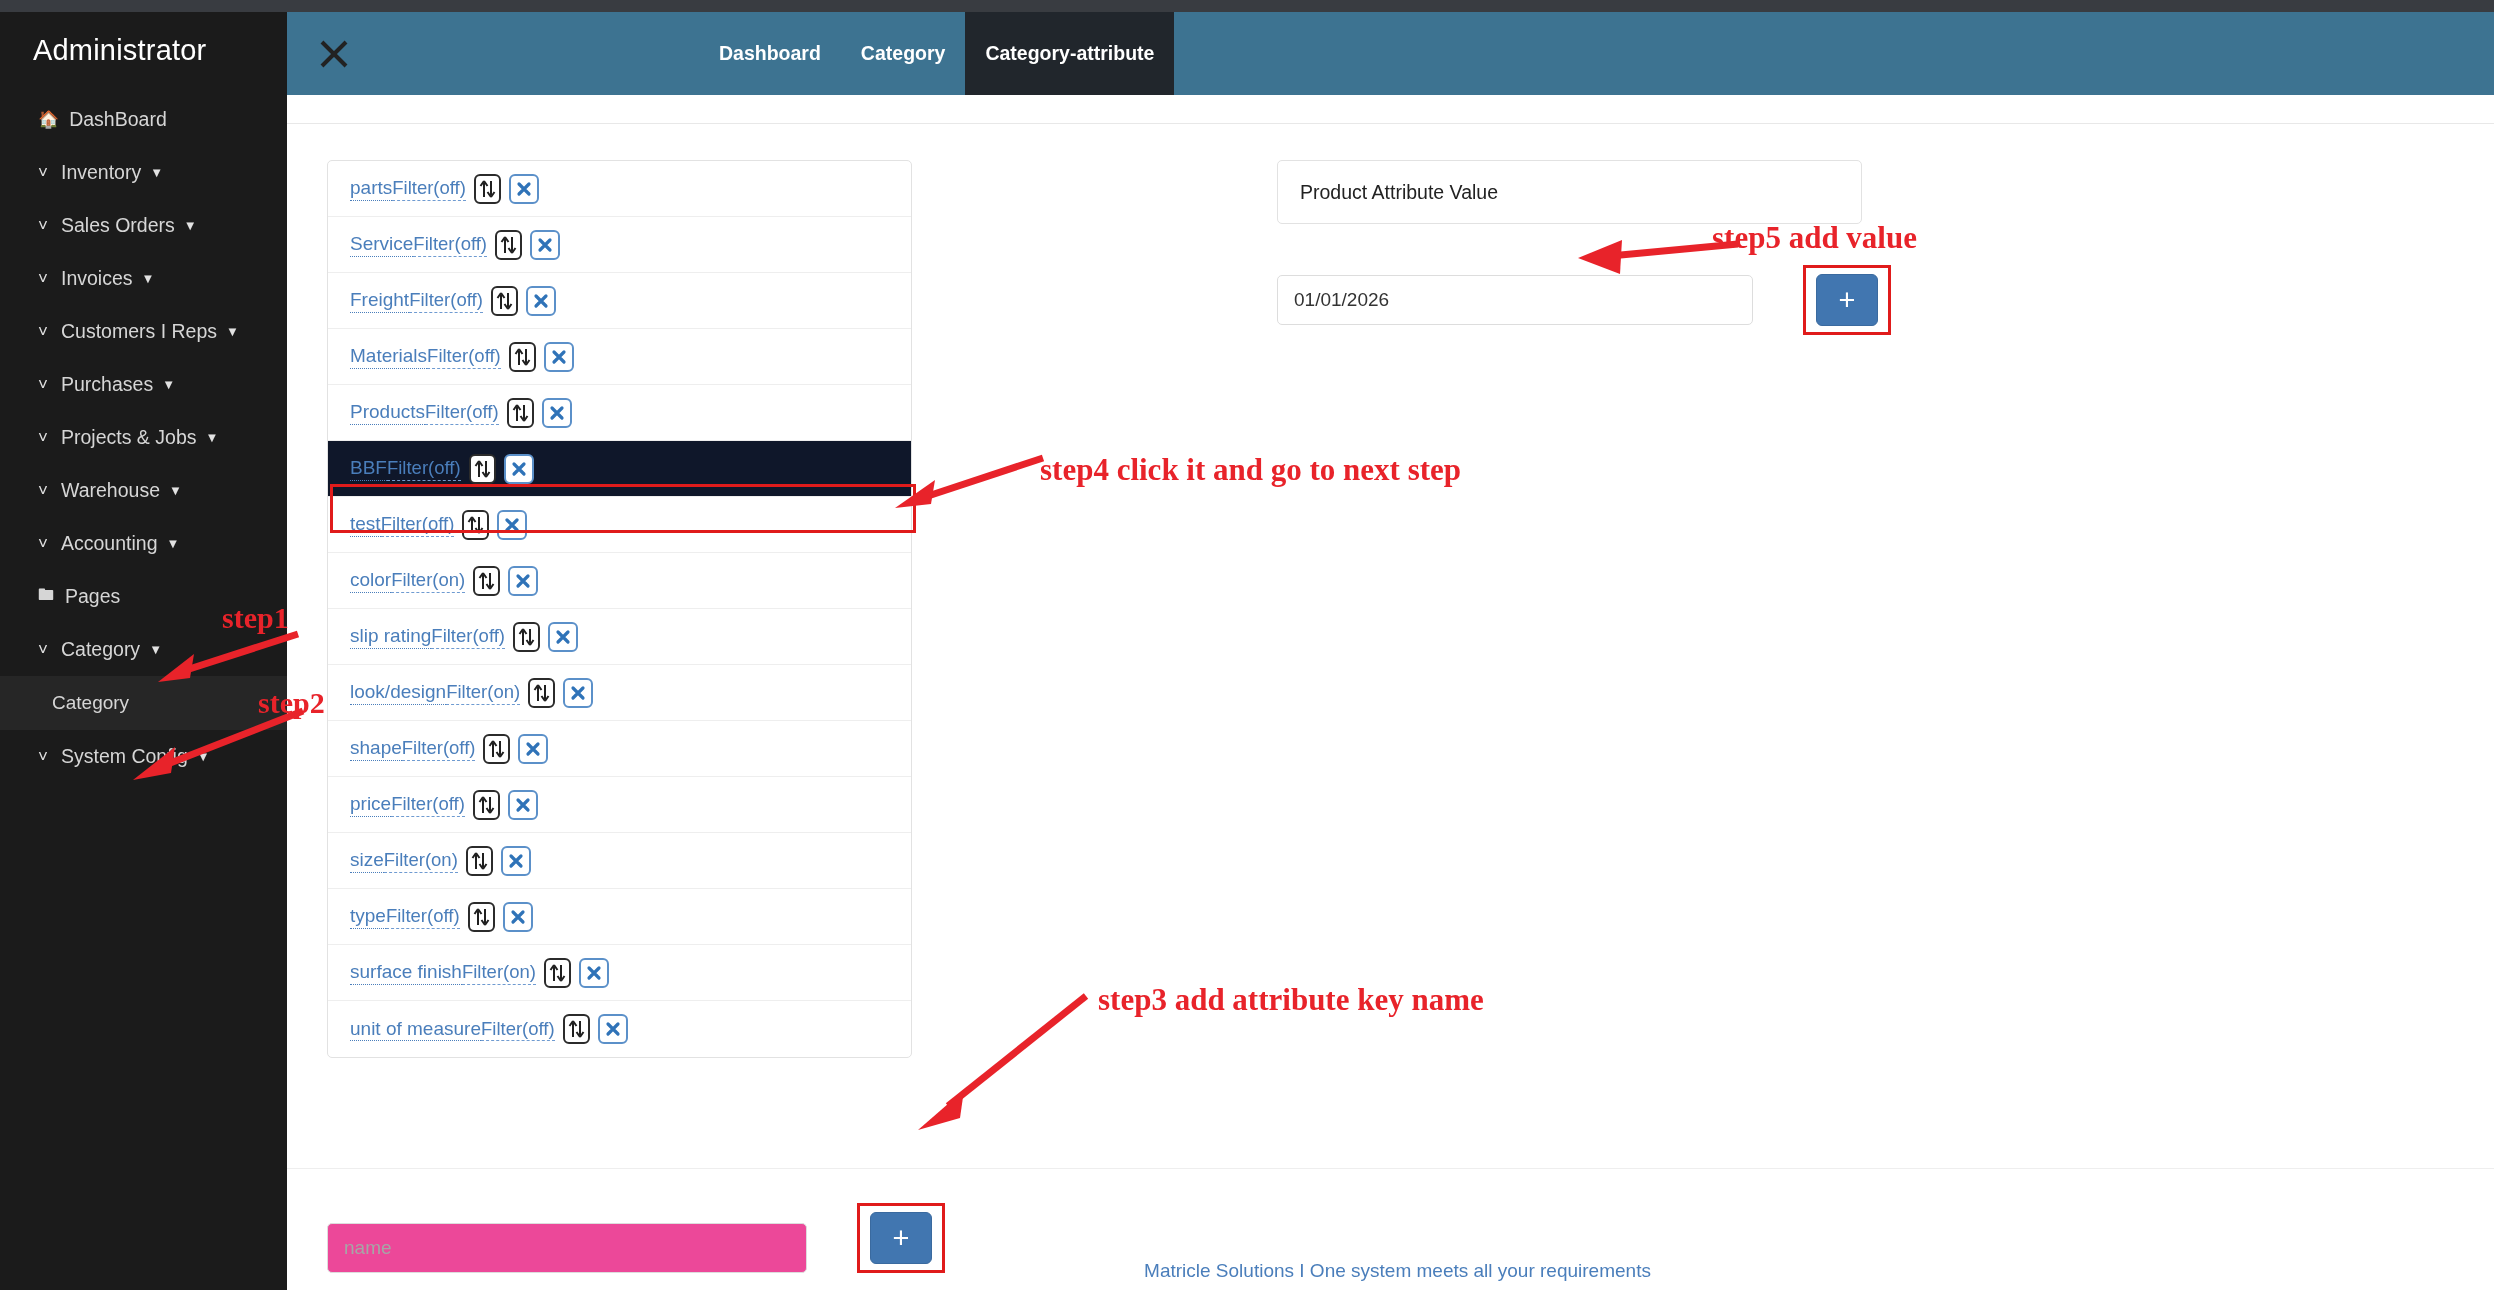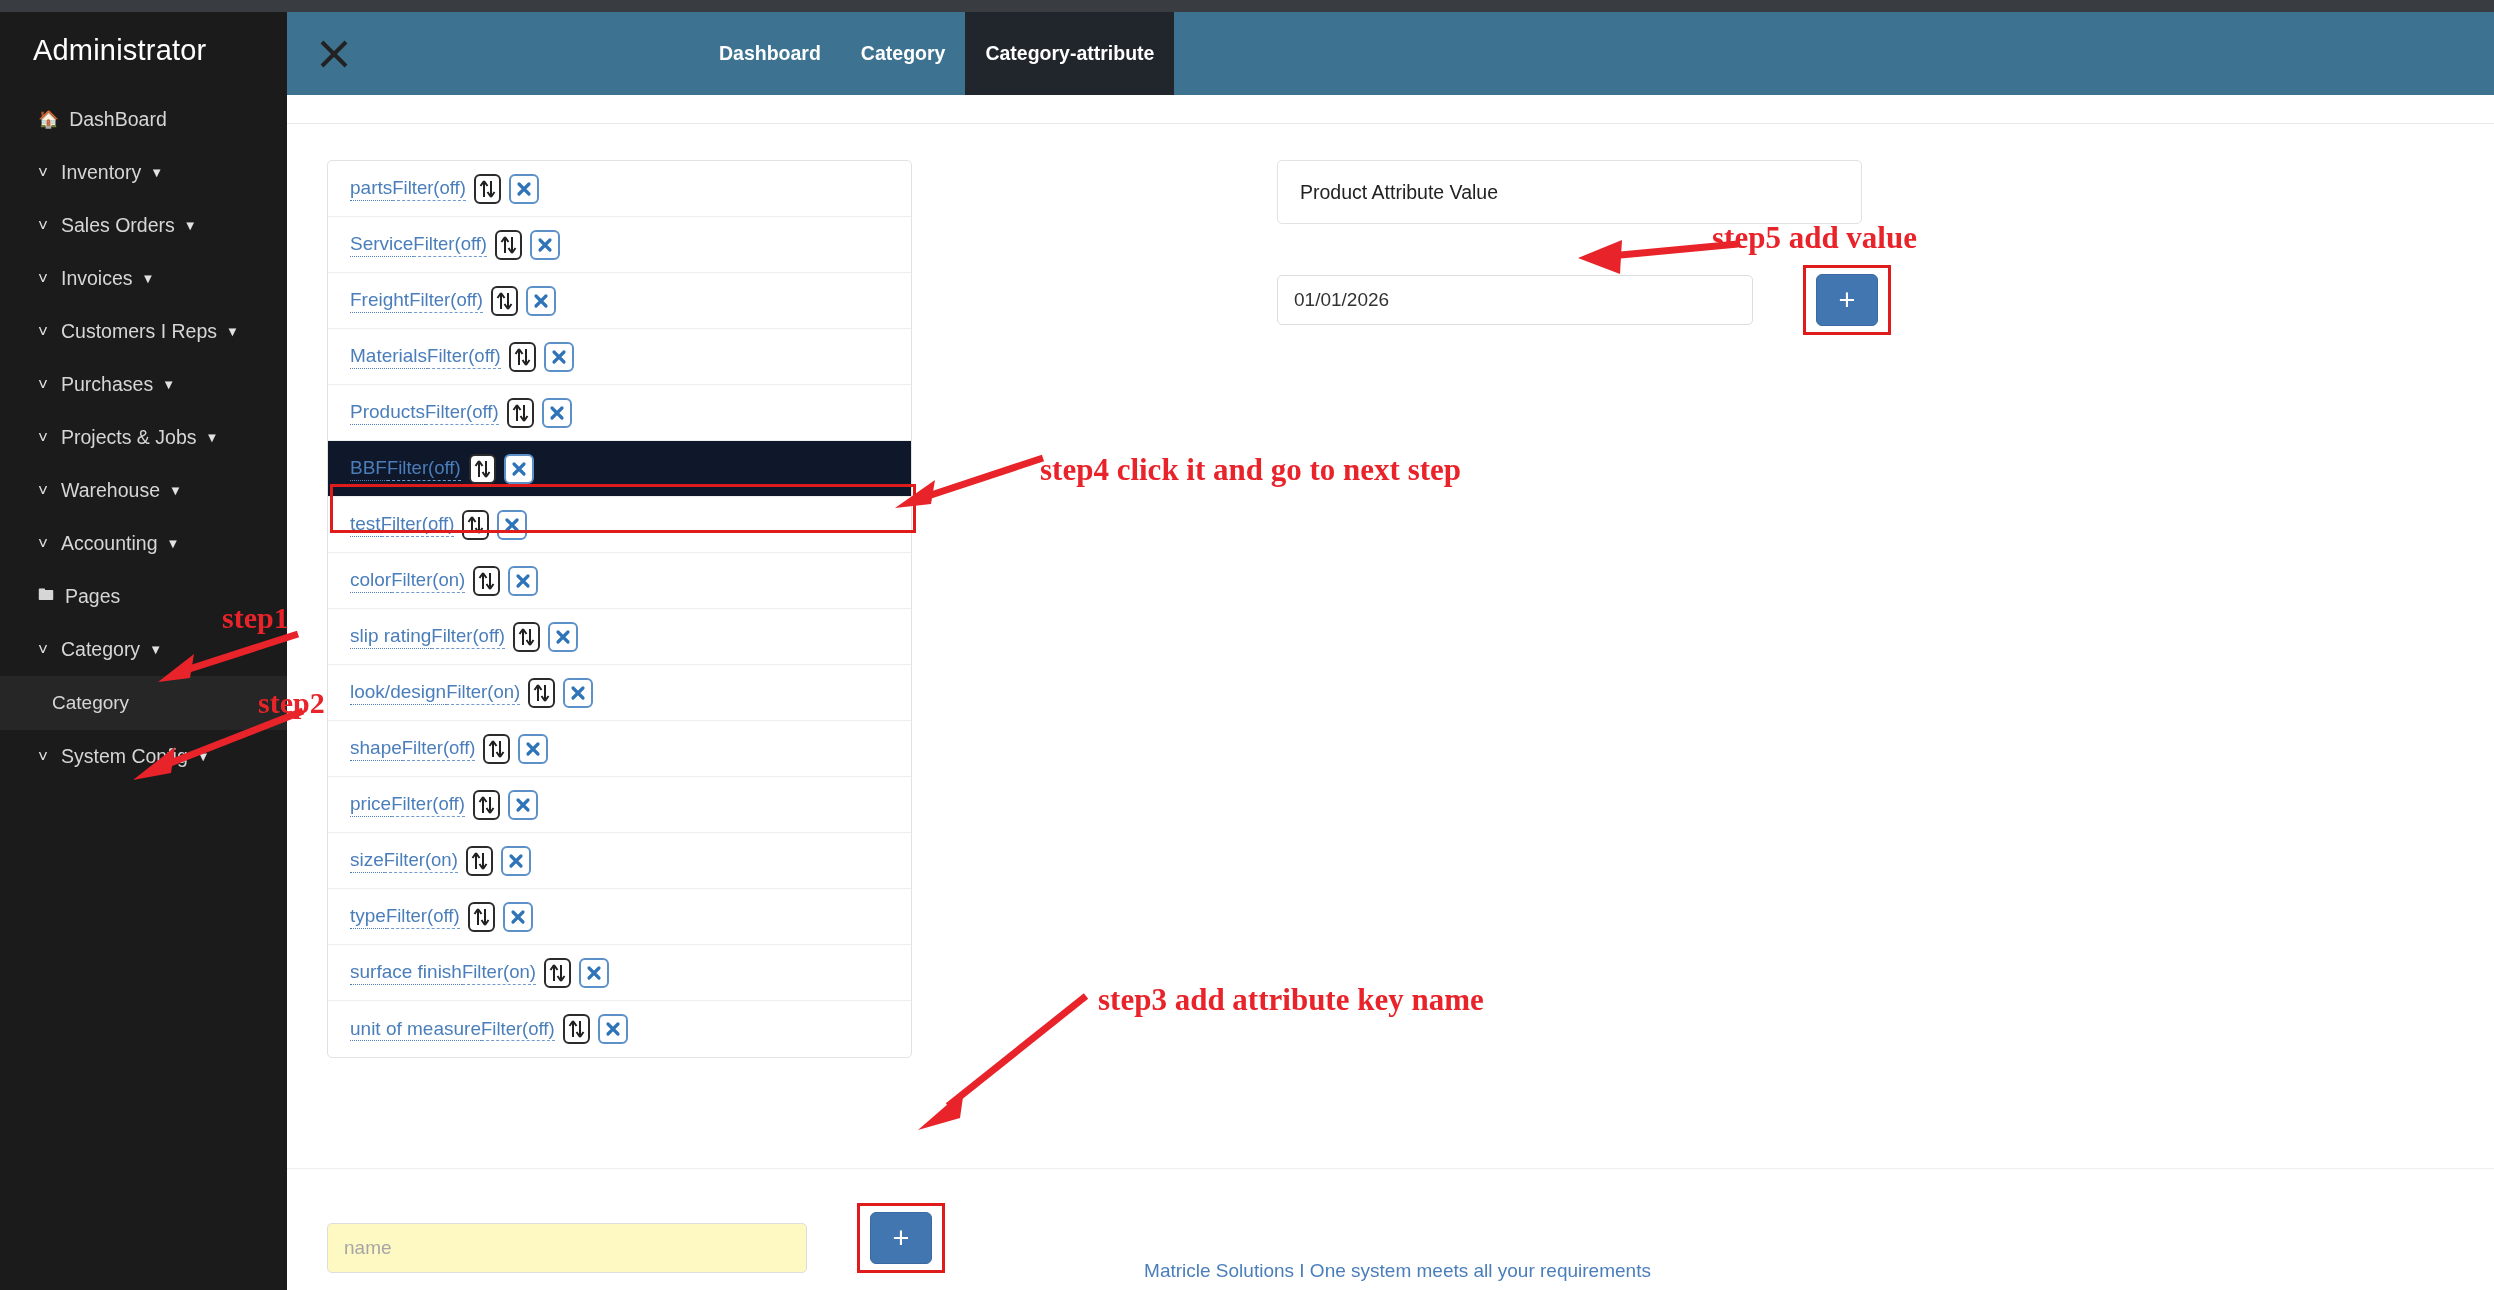--- a/index.html
+++ b/index.html
@@ -163,21 +163,21 @@
   
   #add-key-row {
     position: absolute; left: 40px; top: 1108px;
     width: 640px; display: flex; align-items: center;
   }
   #name-input {
     width: 480px; height: 50px;
     border: 1px solid #dddddd; border-radius: 5px;
     padding: 0 16px; font-size: 19px; color: #333;
     font-family: "Liberation Sans", sans-serif;
-    outline: none; background: #fef9c3; margin-top: 20px;
+    outline: none; background: #ec4899; margin-top: 20px;
   }
   #name-input::placeholder { color: #a6a6a6; }
   .plus-btn {
     width: 62px; height: 52px;
     background: #4176b0; border: 1px solid #3a6a9f; border-radius: 6px;
     color: #fff; font-size: 29px; line-height: 1;
     display: flex; align-items: center; justify-content: center;
     cursor: pointer;
   }
   #add-key-btn-wrap {

